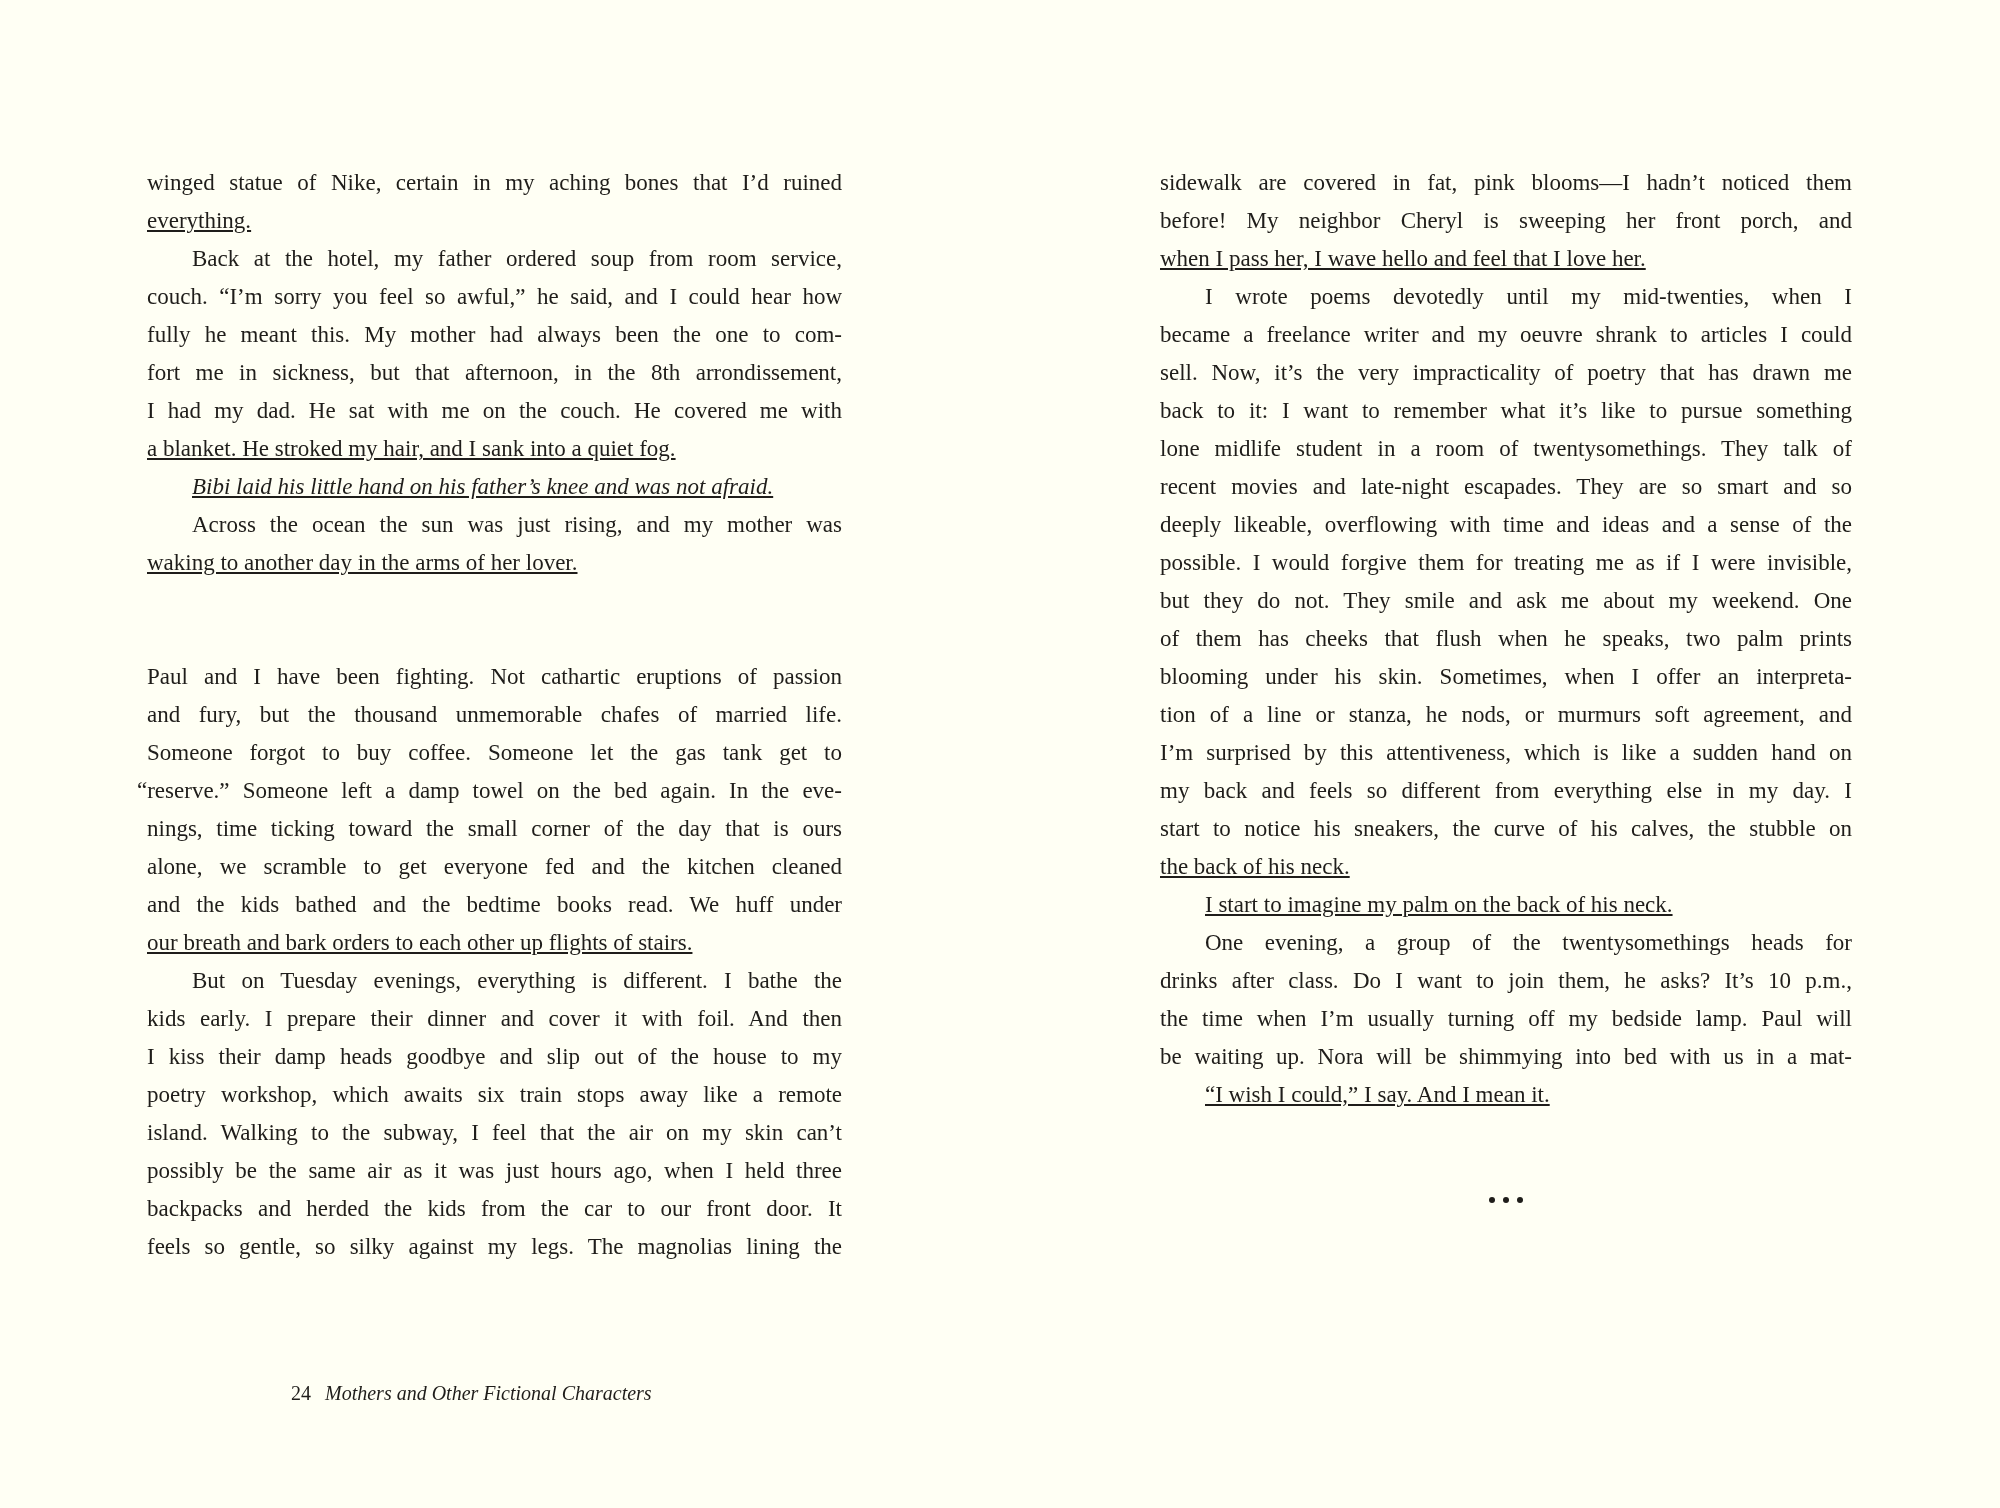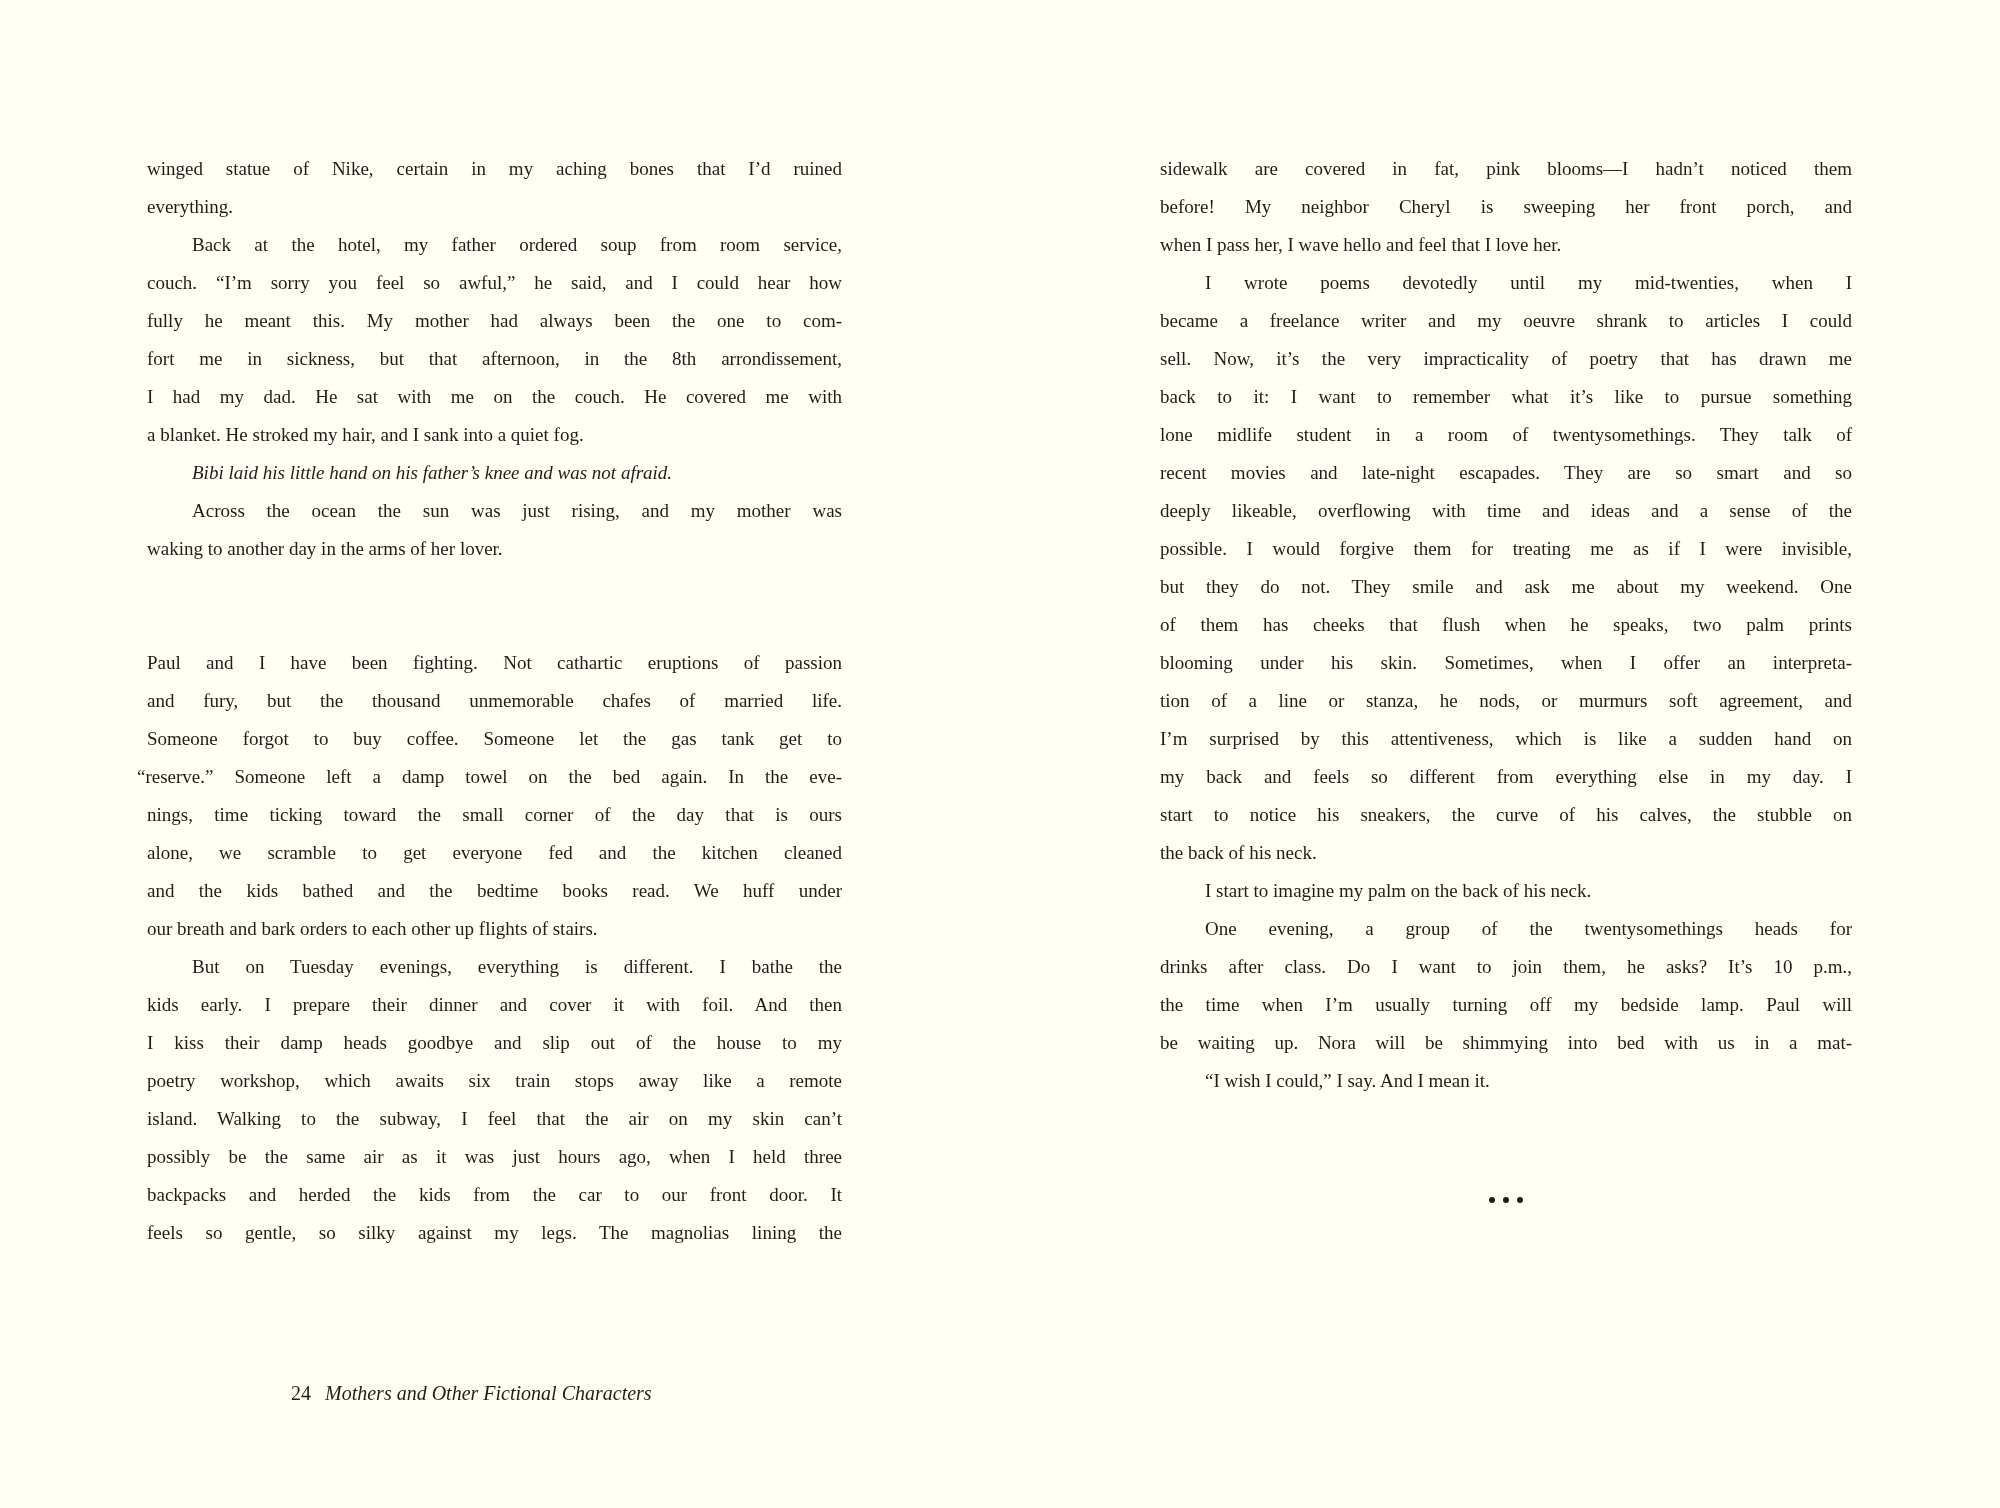--- a/index.html
+++ b/index.html
@@ -23,38 +23,39 @@
   .page {
     position: absolute;
     top: 0;
     height: 1508px;
   }
   .page-left { left: 0; width: 1000px; }
   .page-right { left: 1000px; width: 1000px; }
 
   .column {
     position: absolute;
-    top: 150px;
-    font-size: 19px;
+    top: 164px;
+    font-size: 23px;
     line-height: 38px;
   }
   .page-left .column { left: 147px; width: 695px; }
   .page-right .column { left: 160px; width: 692px; }
 
   .line {
     display: block;
     height: 38px;
     white-space: nowrap;
     text-align: justify;
     text-align-last: justify;
     overflow: visible;
   }
   .line.last {
     text-align: left;
     text-align-last: left;
+    text-decoration: underline;
   }
   .line.indent { padding-left: 45px; }
   .line.hang { margin-left: -10px; }
   .line.italic { font-style: italic; }
 
   .section-gap { display: block; height: 76px; }
 
   .ornament {
     position: absolute;
     top: 1190px;

